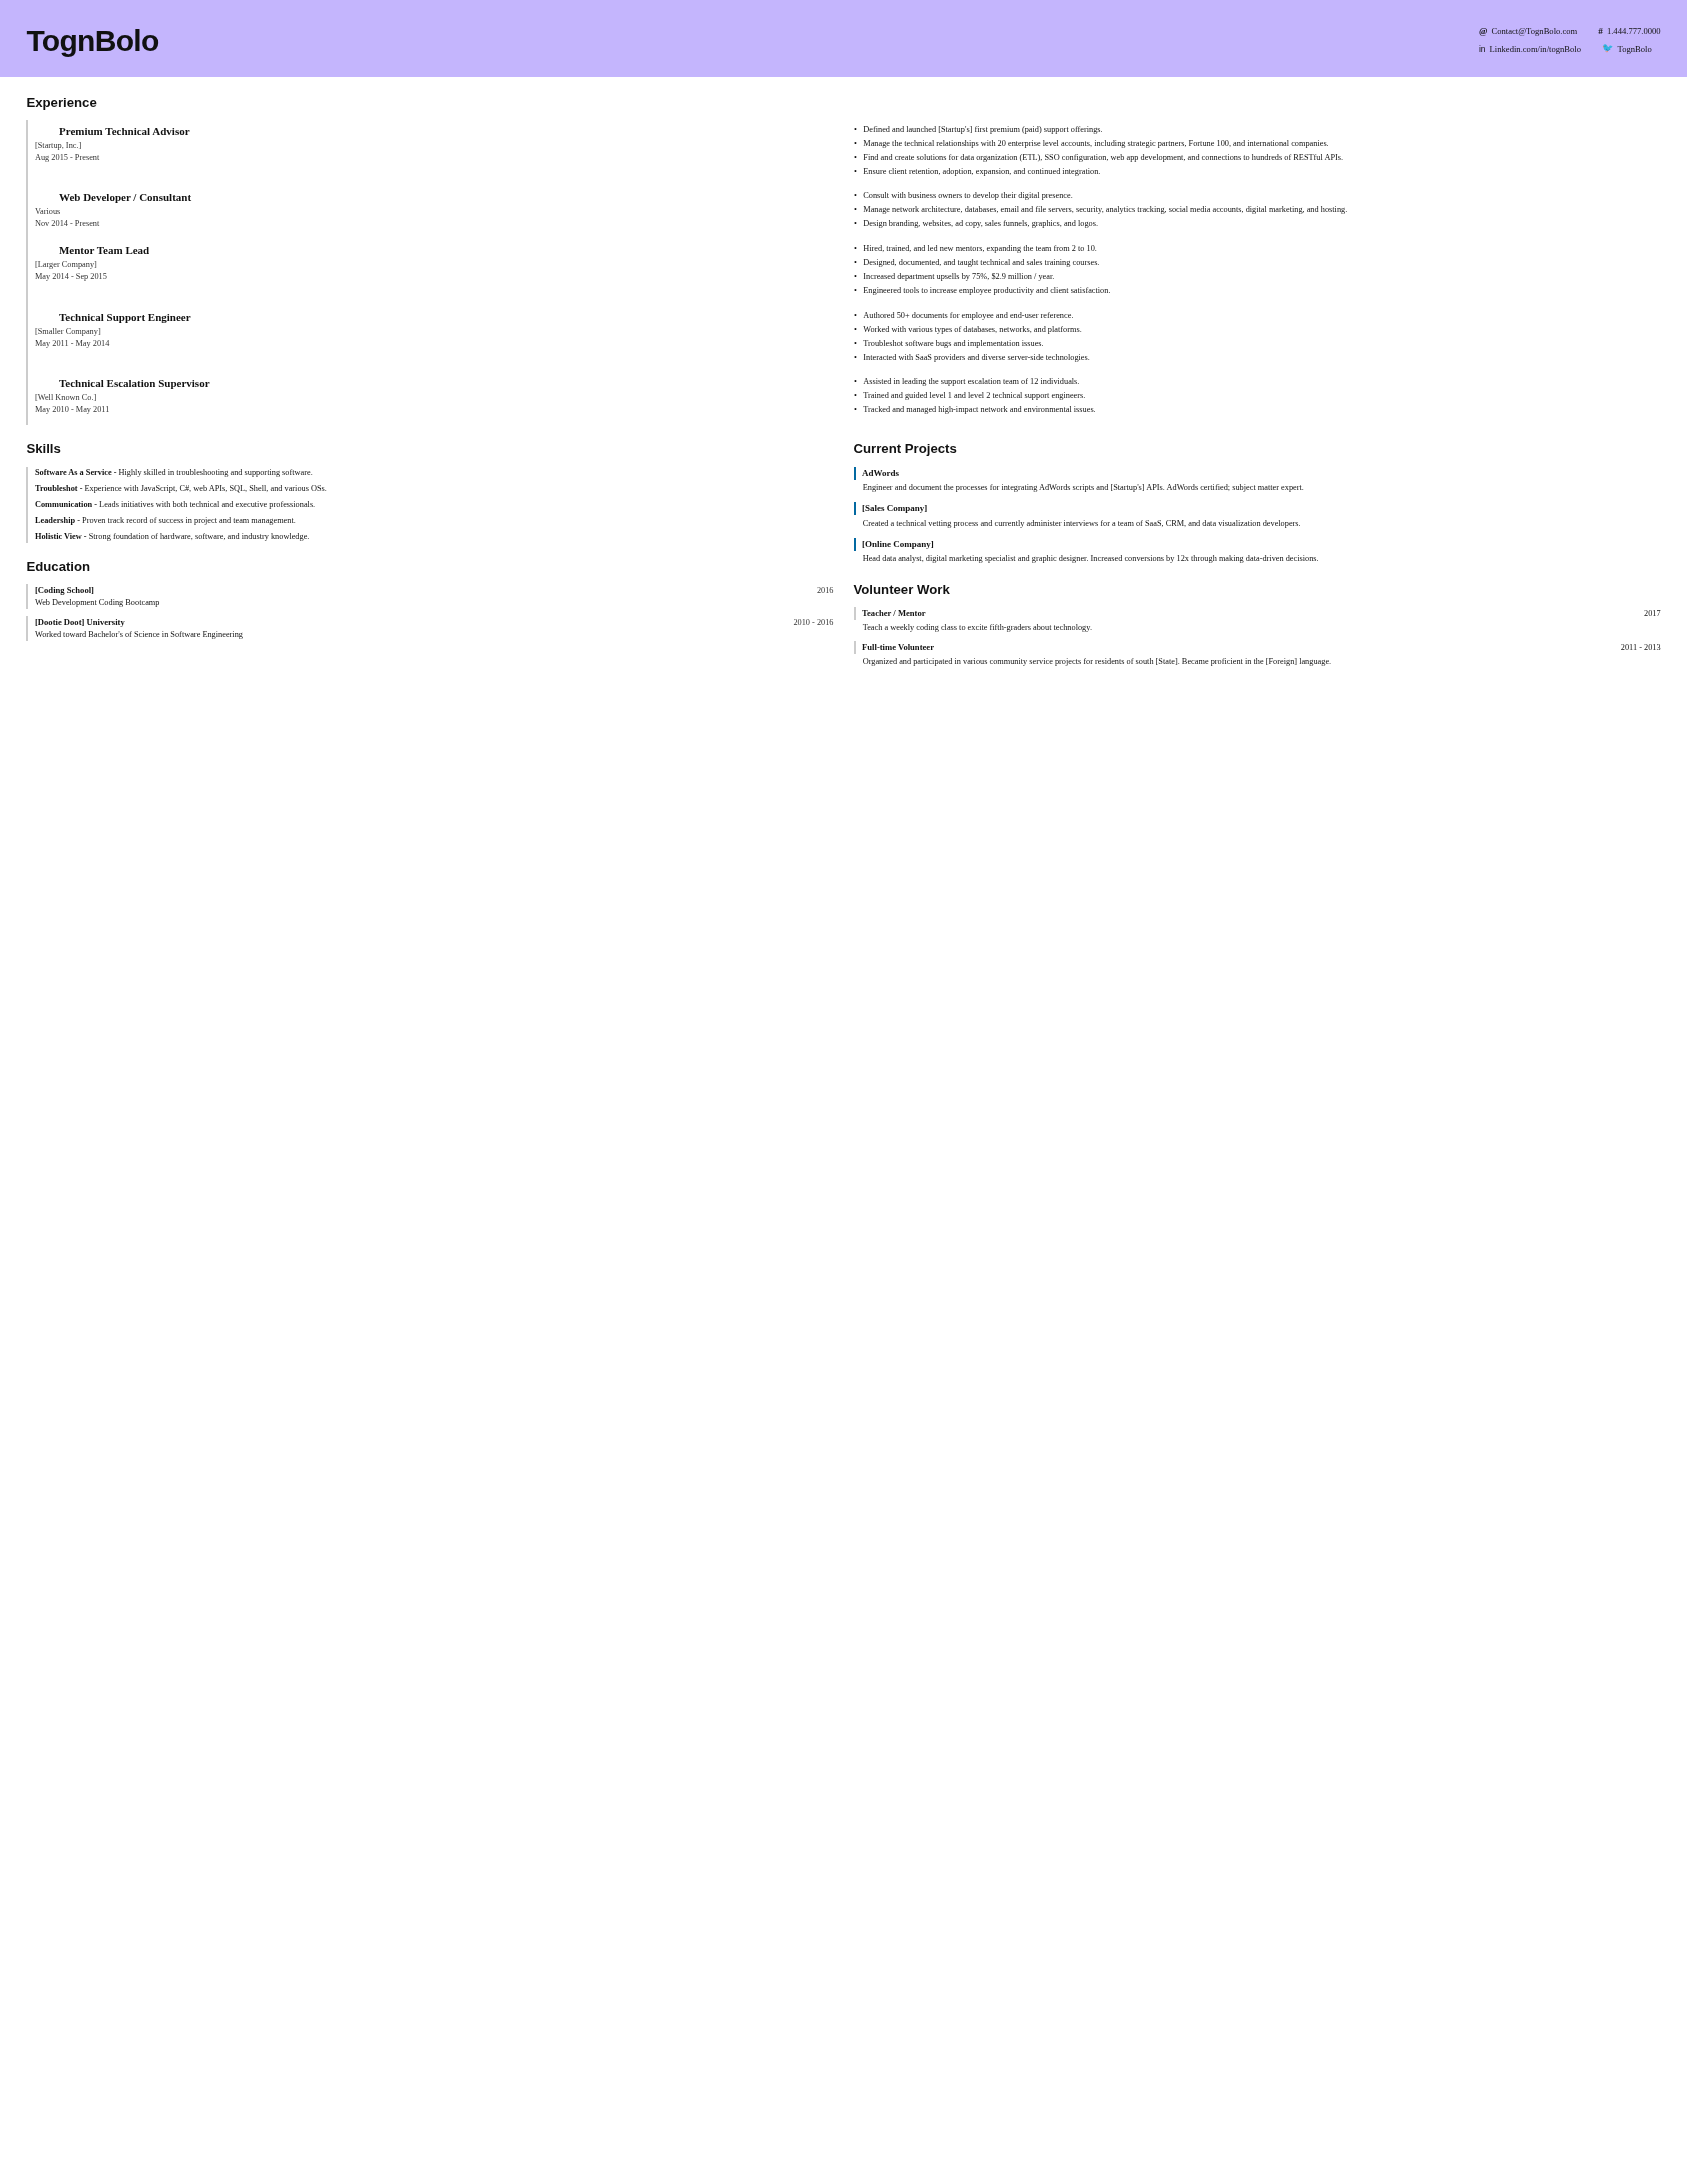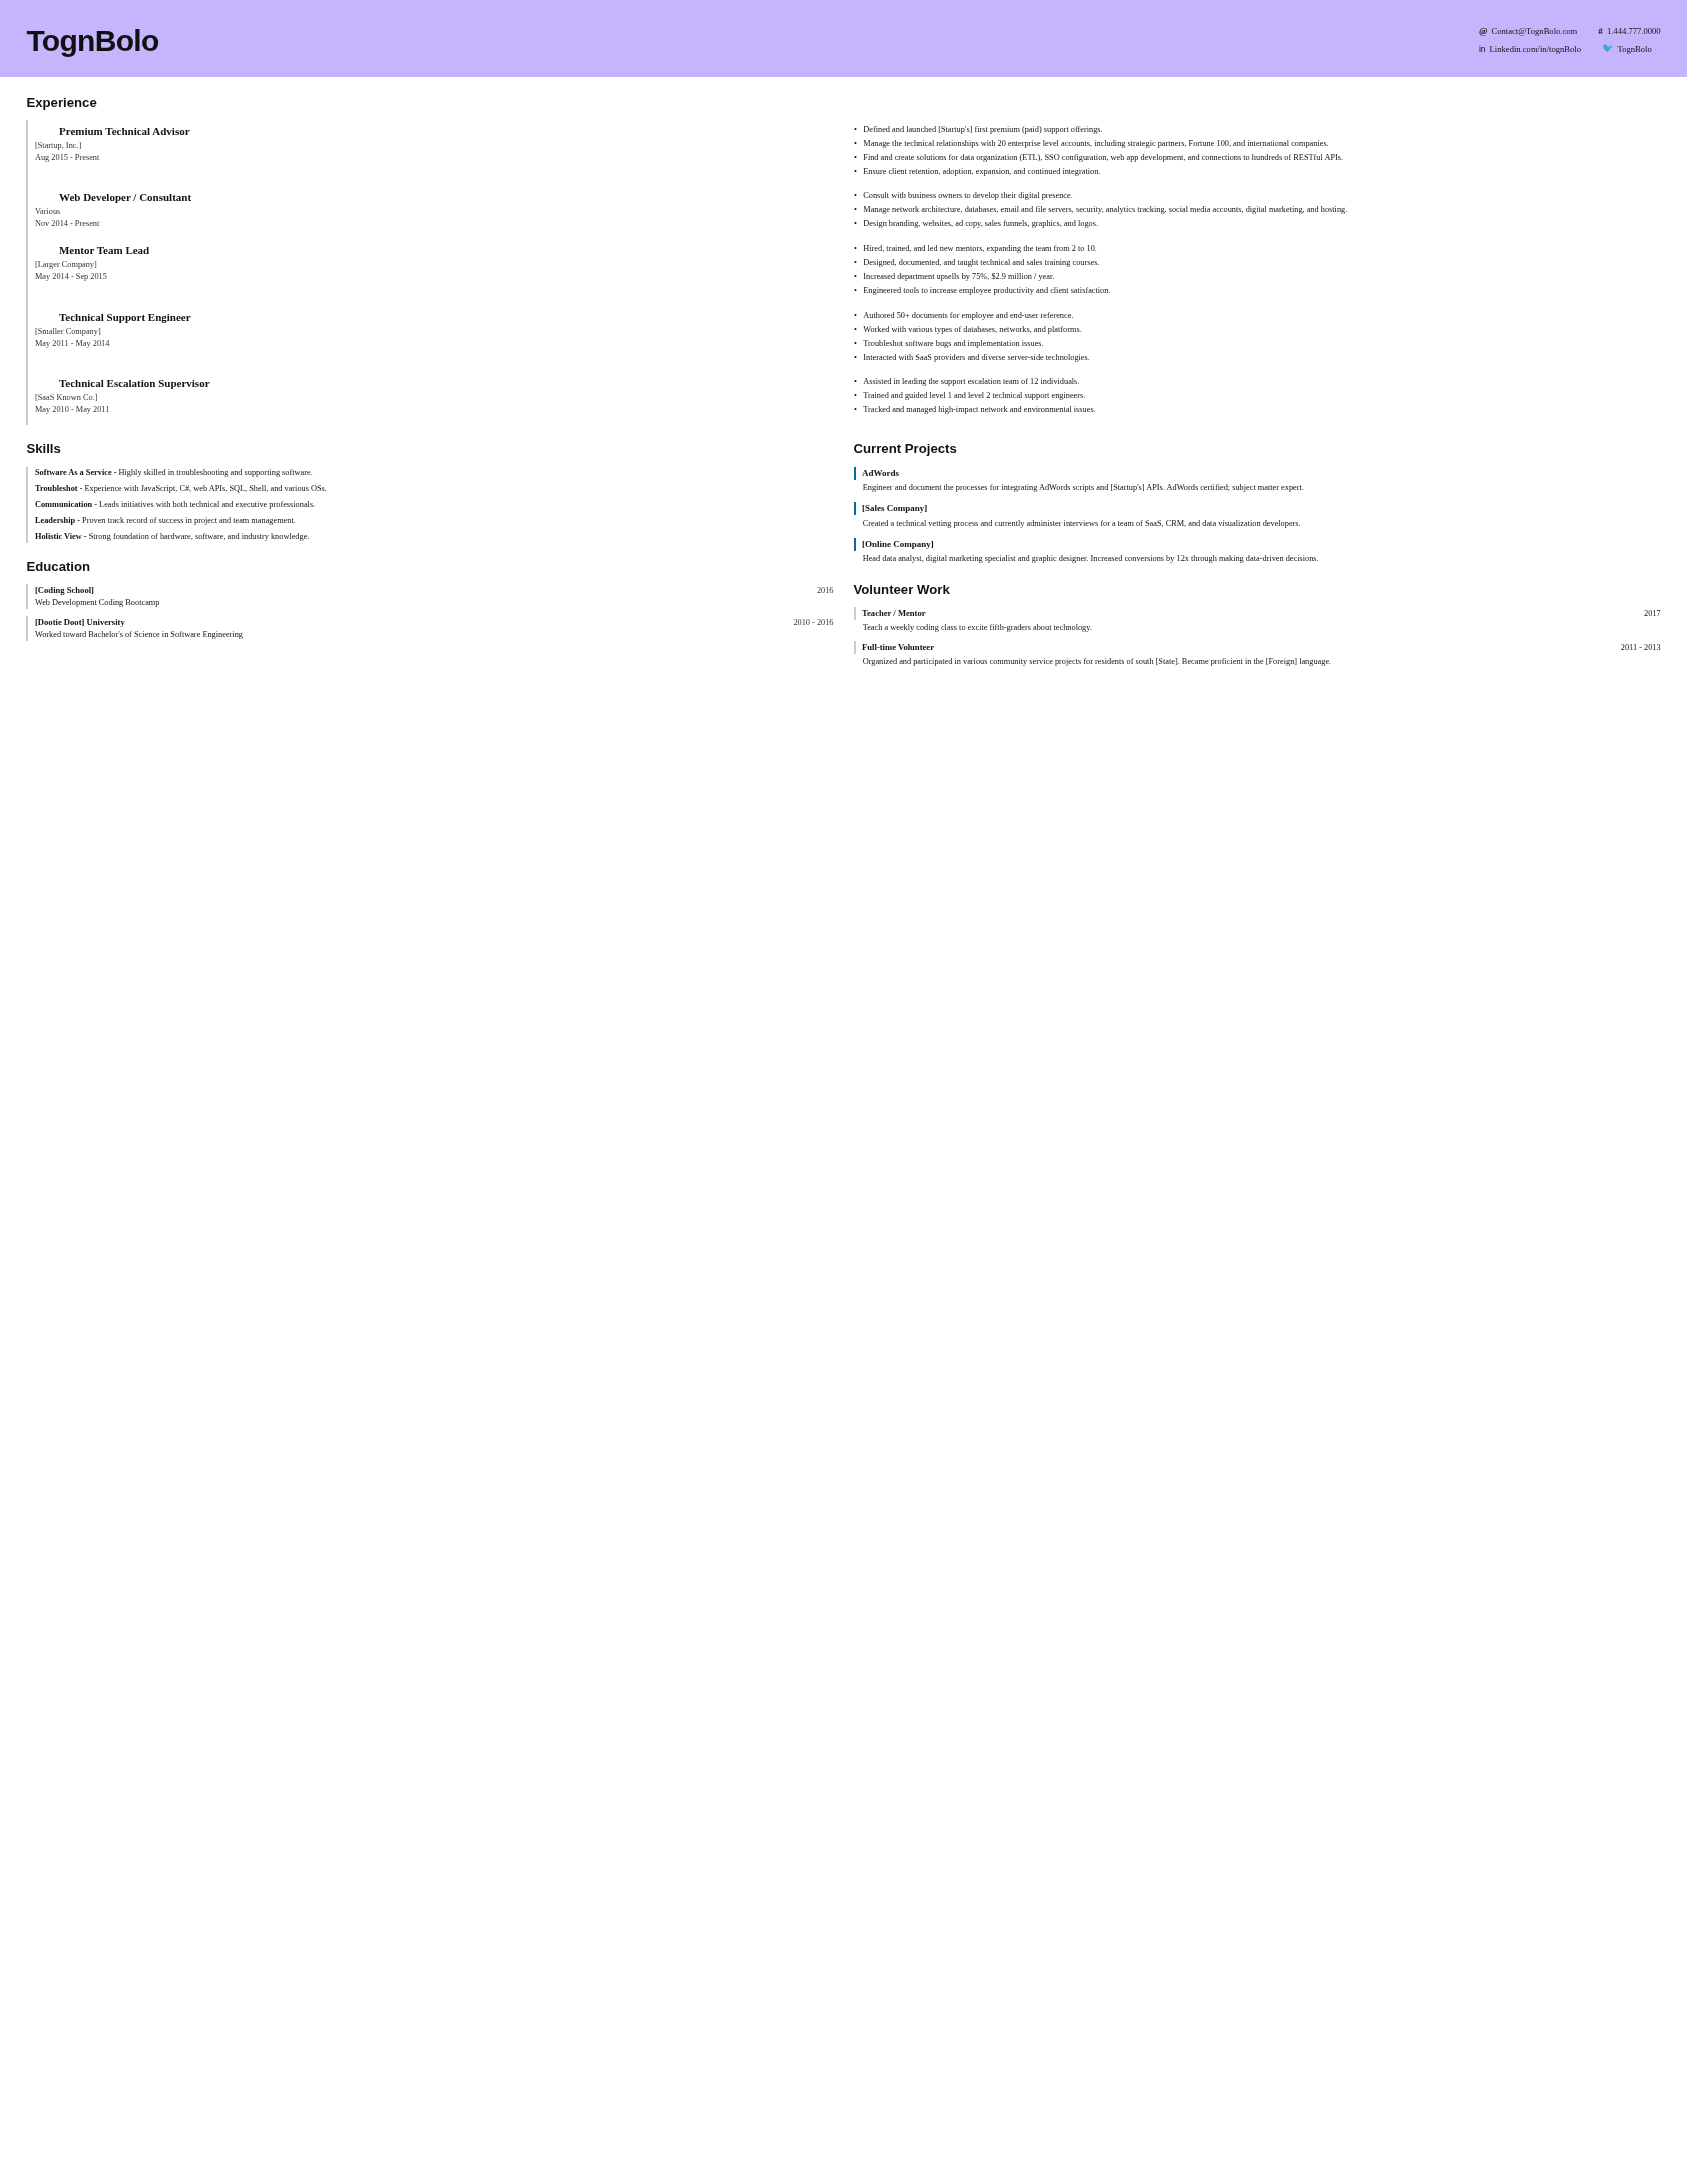--- a/index.html
+++ b/index.html
@@ -279,21 +279,21 @@
         <div class="exp-row-right">
           <ul class="exp-bullets">
             <li>Authored 50+ documents for employee and end-user reference.</li>
             <li>Worked with various types of databases, networks, and platforms.</li>
             <li>Troubleshot software bugs and implementation issues.</li>
             <li>Interacted with SaaS providers and diverse server-side technologies.</li>
           </ul>
         </div>
         <div class="exp-row-left">
     <div class="exp-title">Technical Escalation Supervisor</div>
-    <div class="exp-company">[SaaS Known Co.]</div>
+    <div class="exp-company">[Well Known Co.]</div>
     <div class="exp-date">May 2010 - May 2011</div>
   </div>
         <div class="exp-row-right">
           <ul class="exp-bullets">
             <li>Assisted in leading the support escalation team of 12 individuals.</li>
             <li>Trained and guided level 1 and level 2 technical support engineers.</li>
             <li>Tracked and managed high-impact network and environmental issues.</li>
           </ul>
         </div>
       </div>

